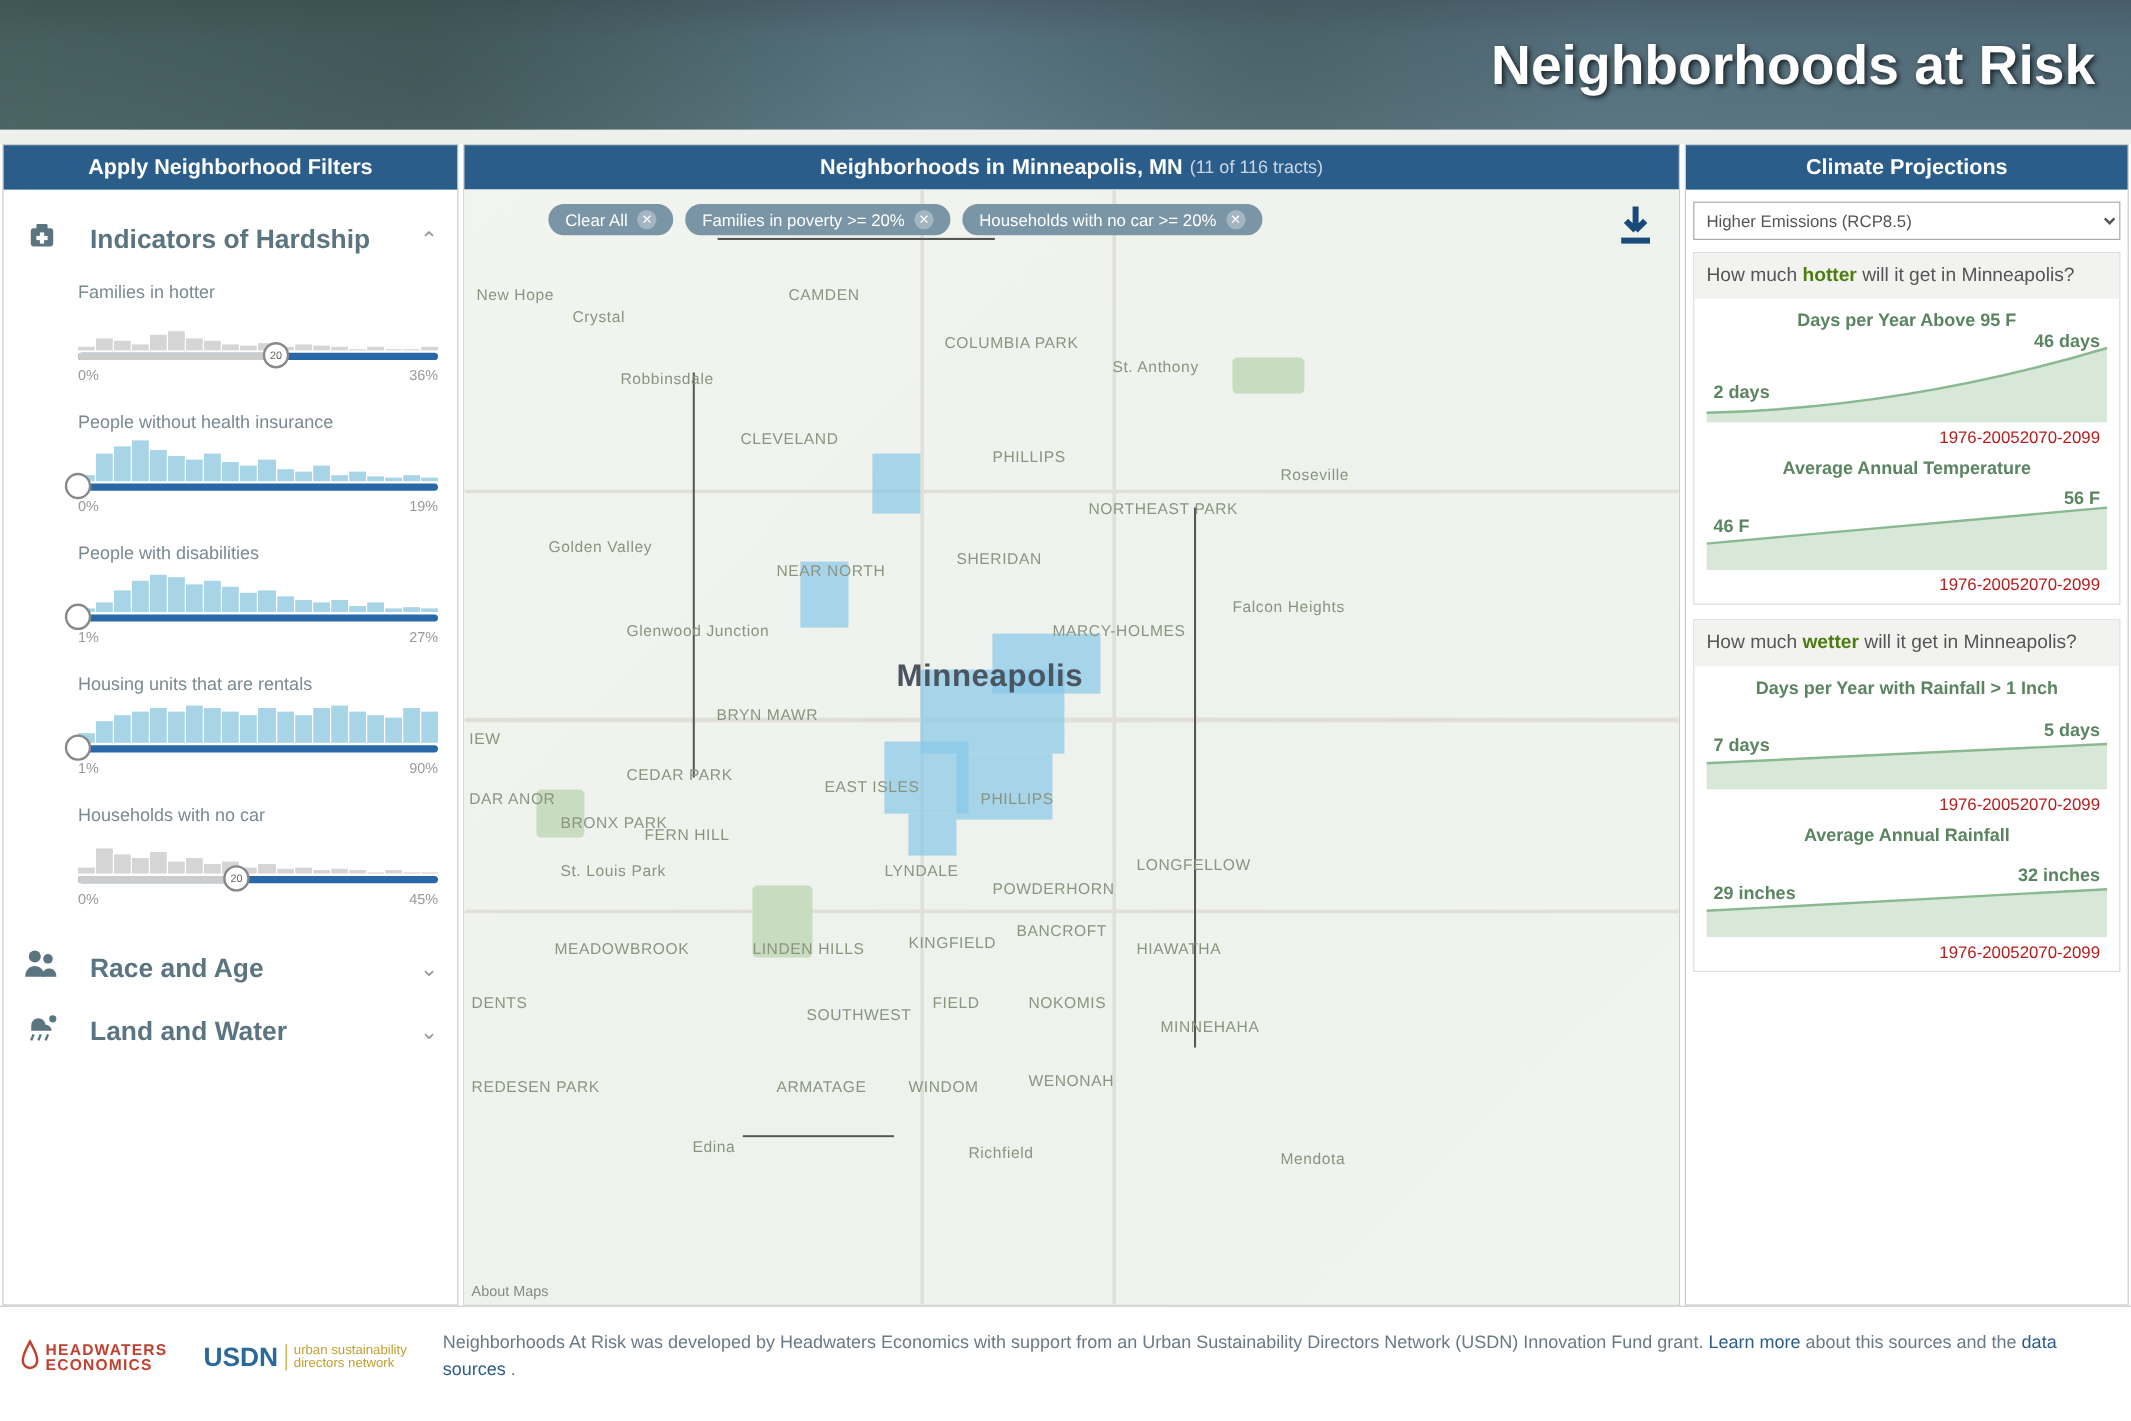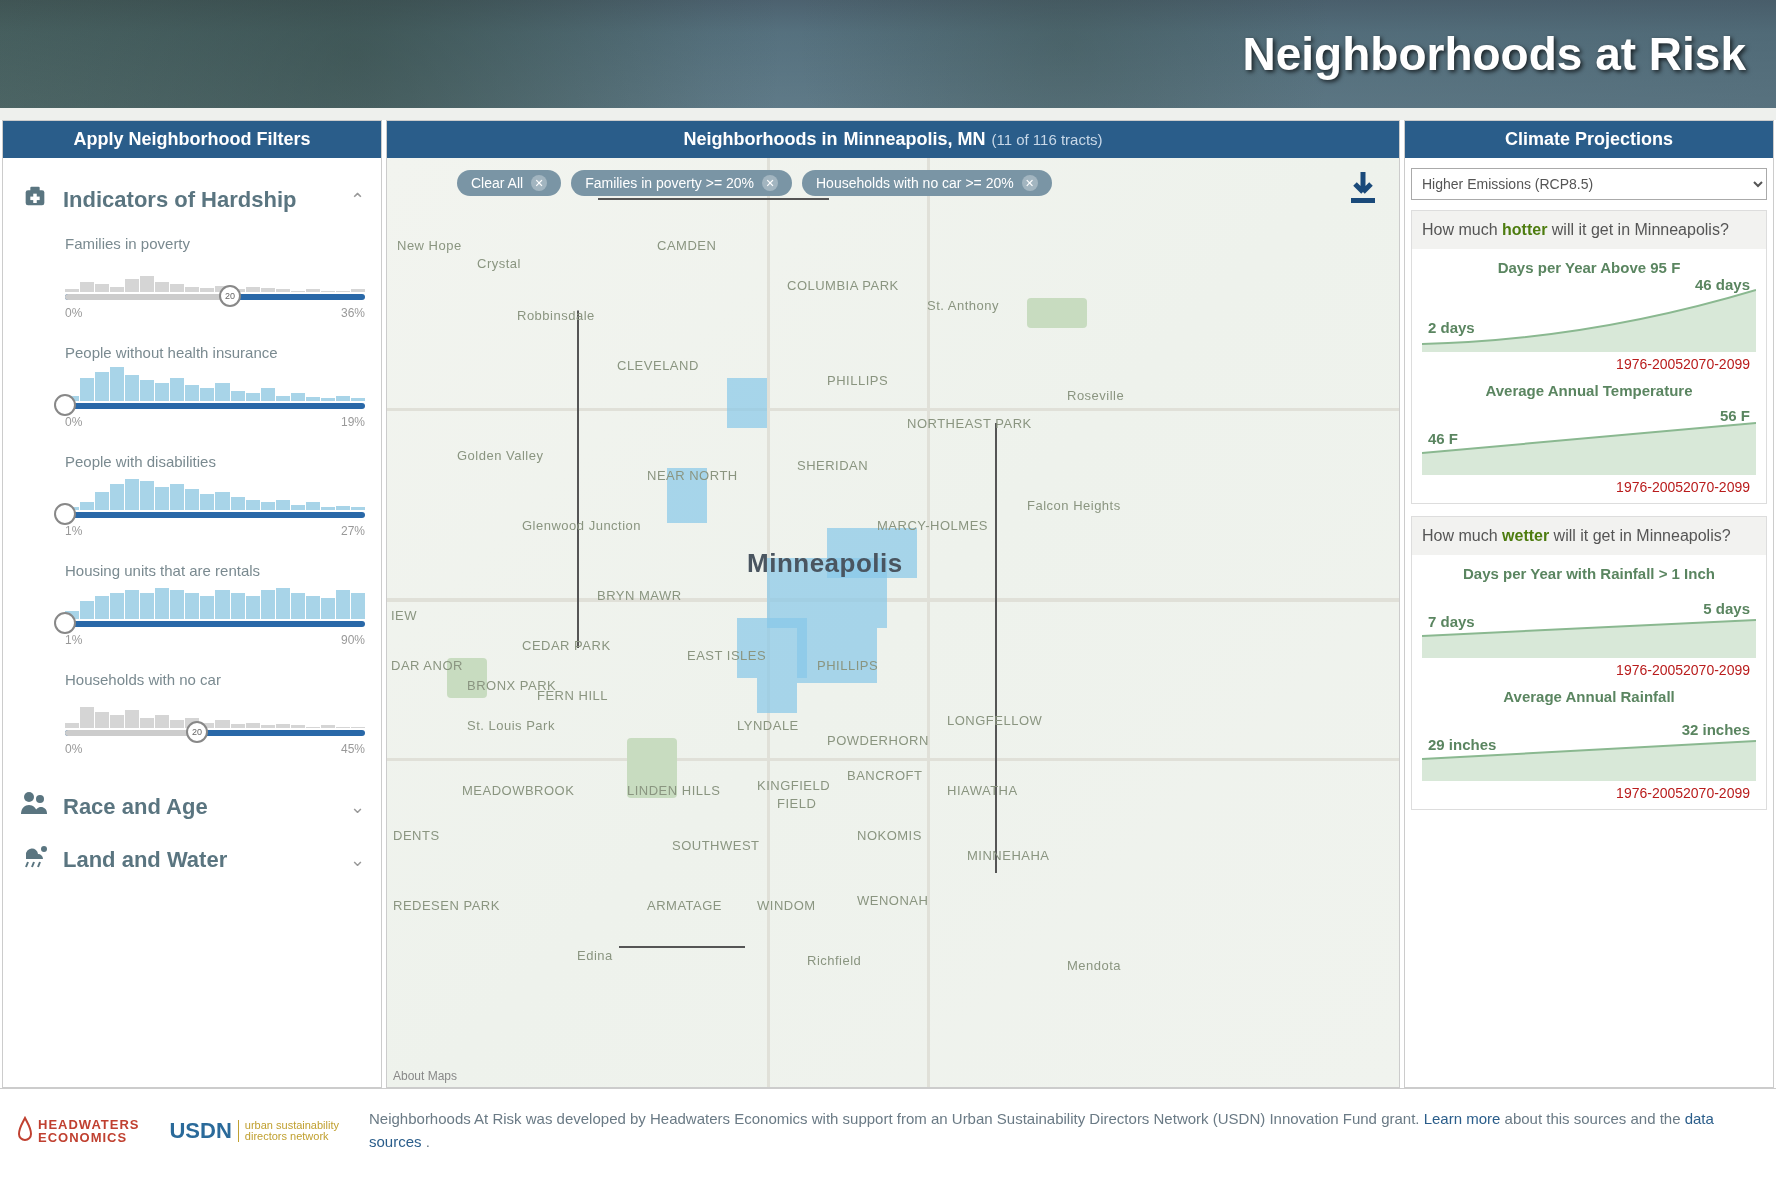--- a/index.html
+++ b/index.html
@@ -4,21 +4,21 @@
 <style>
 *{box-sizing:border-box;margin:0;padding:0;font-family:Arial,Helvetica,sans-serif}
 body{background:#fff;width:1776px;height:1184px;overflow:hidden}
 .banner{height:120px;background:linear-gradient(180deg,#4a6070 0%,#5a7a8a 30%,#6a8a9a 100%);position:relative;display:flex;align-items:center;justify-content:flex-end;padding-right:30px;border-bottom:12px solid #eef0ed}
 .banner-overlay{position:absolute;inset:0;background:radial-gradient(circle at 20% 50%,rgba(40,60,50,.4) 0%,transparent 30%),radial-gradient(circle at 60% 40%,rgba(50,70,60,.3) 0%,transparent 25%),linear-gradient(90deg,rgba(60,80,70,.6) 0%,rgba(80,100,110,.4) 40%,rgba(70,90,100,.5) 100%)}
 .banner-title{position:relative;color:#fff;font-size:46px;font-weight:700;text-shadow:2px 2px 4px rgba(0,0,0,.7)}
 .main{display:flex;height:968px;gap:4px;padding:0 2px}
 .panel-header{background:#2a5d8a;color:#fff;text-align:center;padding:8px;font-size:18px;font-weight:700}
 .left{width:380px;border:1px solid #ccc;display:flex;flex-direction:column}
 .filter-body{padding:14px 16px;overflow:auto;flex:1}
-.section-row{display:flex;align-items:center;gap:12px;padding:10px 0;cursor:pointer}
+.section-row{display:flex;align-items:center;gap:24px;padding:10px 0;cursor:pointer}
 .section-title{color:#5a7580;font-size:22px;font-weight:600;flex:1}
 .section-icon{color:#5a7580;font-size:26px;width:32px;text-align:center}
 .chevron{color:#999;font-size:18px}
 .slider-block{margin:8px 0 24px 46px}
 .slider-label{color:#7a8a90;font-size:15px;margin-bottom:6px}
 .histogram{height:34px;display:flex;align-items:flex-end;gap:1px;margin-bottom:2px}
 .histogram div{flex:1;background:#a8d4e8}
 .histogram.dim div{background:#d5d5d5}
 .slider-track{height:6px;background:#2968a8;border-radius:3px;position:relative;margin:2px 0}
 .slider-track.gray-left::before{content:"";position:absolute;left:0;height:6px;background:#ccc;border-radius:3px 0 0 3px}
@@ -78,21 +78,21 @@
               <rect x="10.5" y="10" width="3" height="8" fill="#fff"></rect>
               <rect x="8" y="12.5" width="8" height="3" fill="#fff"></rect>
             </svg>
         </span>
         <span class="section-title">Indicators of Hardship</span>
         <span class="chevron">⌃</span>
       </div>
       <div id="sliders-container">
           <style>.gl-poverty::before{width:55%}</style>
           <div class="slider-block">
-    <div class="slider-label">Families in poverty</div>
+    <div class="slider-label">Families in hotter</div>
     <div class="histogram dim">
               <div style="height:2.6px"></div>
               <div style="height:10.4px"></div>
               <div style="height:7.800000000000001px"></div>
               <div style="height:5.2px"></div>
               <div style="height:13px"></div>
               <div style="height:15.600000000000001px"></div>
               <div style="height:10.4px"></div>
               <div style="height:7.800000000000001px"></div>
               <div style="height:5.2px"></div>
@@ -328,21 +328,21 @@
           <div class="map-label " style="left:350px;top:560px">LYNDALE</div>
           <div class="map-label " style="left:440px;top:575px">POWDERHORN</div>
           <div class="map-label " style="left:560px;top:555px">LONGFELLOW</div>
           <div class="map-label " style="left:75px;top:625px">MEADOWBROOK</div>
           <div class="map-label " style="left:240px;top:625px">LINDEN HILLS</div>
           <div class="map-label " style="left:370px;top:620px">KINGFIELD</div>
           <div class="map-label " style="left:460px;top:610px">BANCROFT</div>
           <div class="map-label " style="left:560px;top:625px">HIAWATHA</div>
           <div class="map-label " style="left:6px;top:670px">DENTS</div>
           <div class="map-label " style="left:285px;top:680px">SOUTHWEST</div>
-          <div class="map-label " style="left:390px;top:638px">FIELD</div>
+          <div class="map-label " style="left:390px;top:670px">FIELD</div>
           <div class="map-label " style="left:470px;top:670px">NOKOMIS</div>
           <div class="map-label " style="left:580px;top:690px">MINNEHAHA</div>
           <div class="map-label " style="left:6px;top:740px">REDESEN PARK</div>
           <div class="map-label " style="left:260px;top:740px">ARMATAGE</div>
           <div class="map-label " style="left:370px;top:740px">WINDOM</div>
           <div class="map-label " style="left:470px;top:735px">WENONAH</div>
           <div class="map-label " style="left:190px;top:790px">Edina</div>
           <div class="map-label " style="left:420px;top:795px">Richfield</div>
           <div class="map-label " style="left:680px;top:800px">Mendota</div>
         </div>

